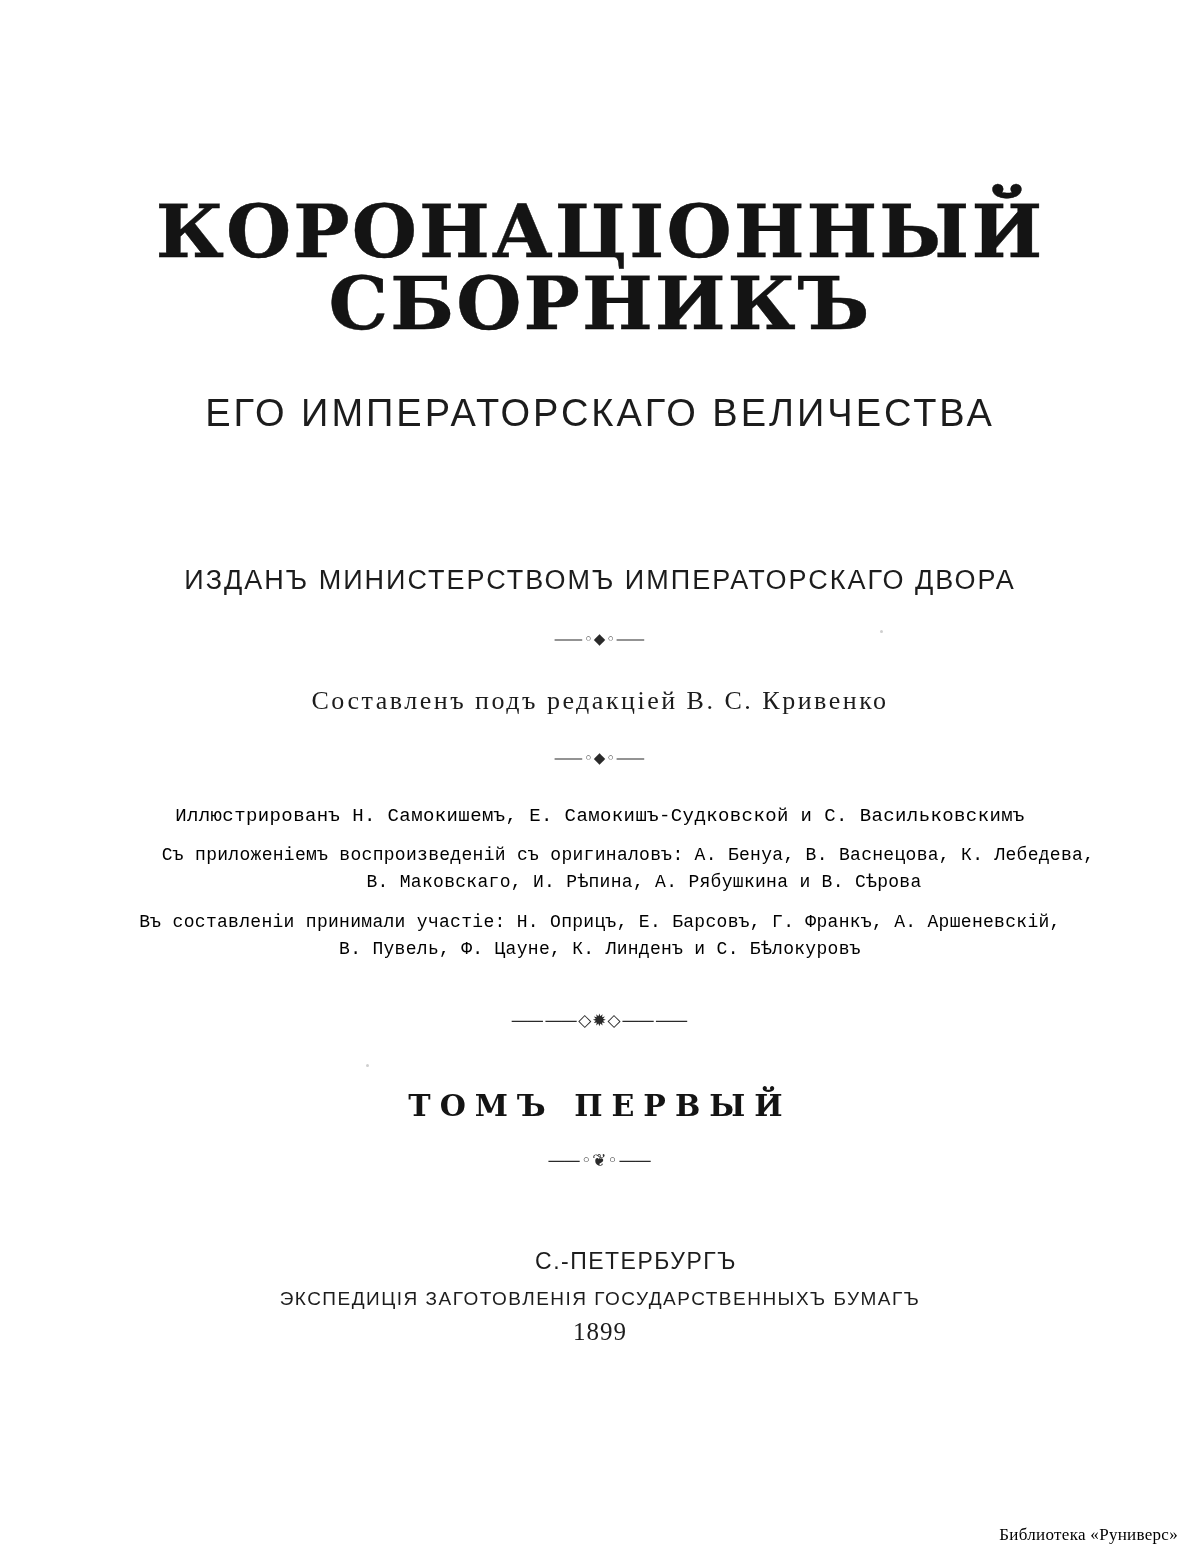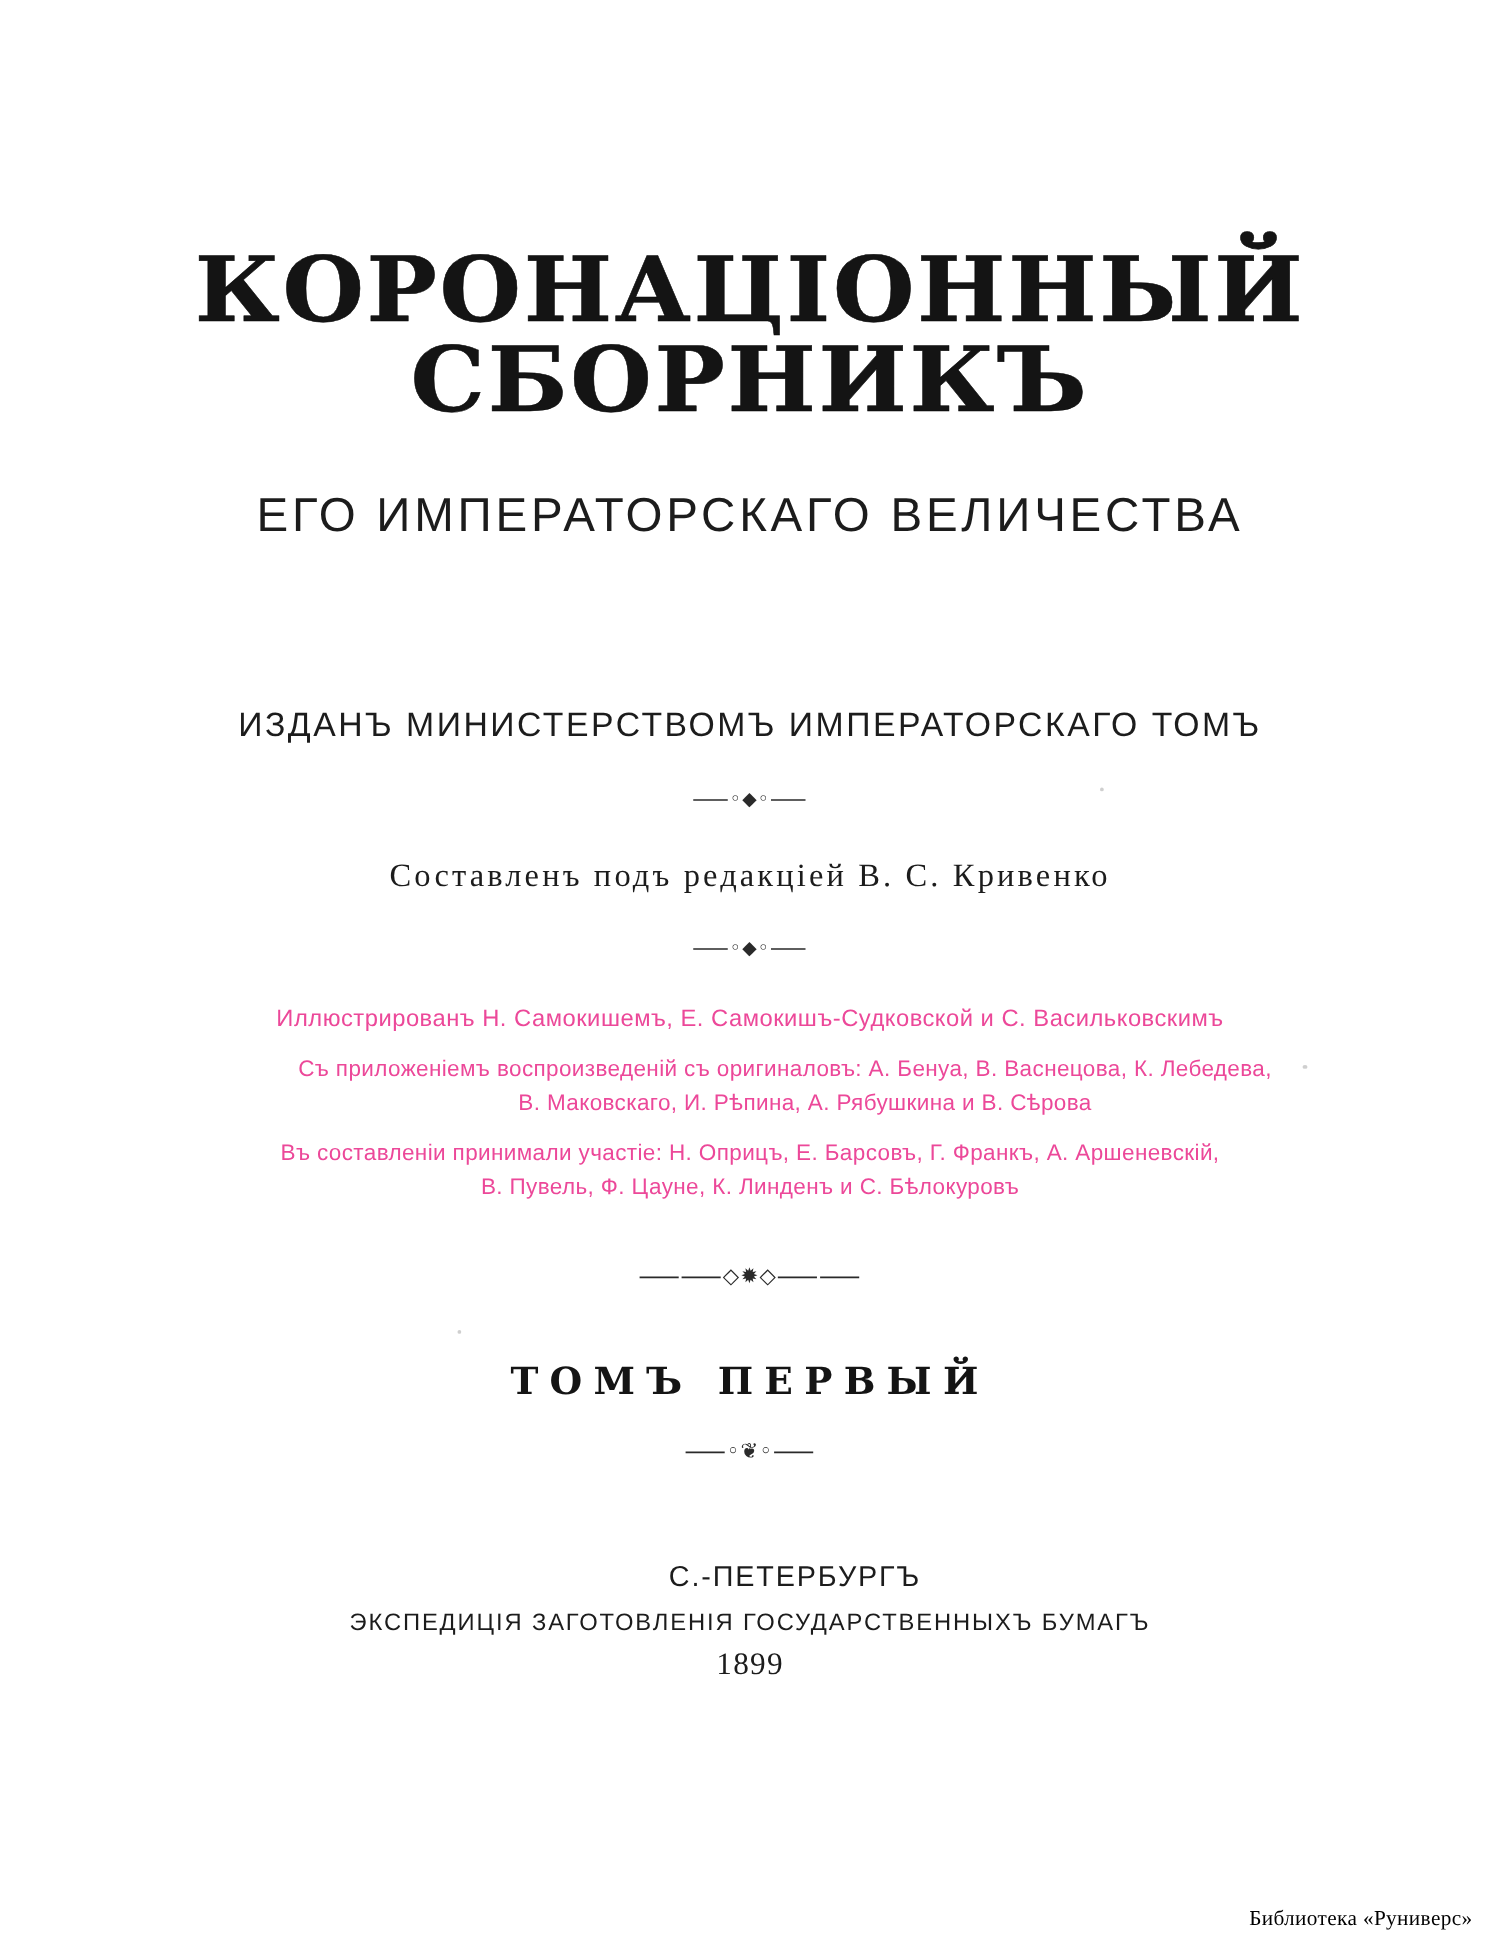--- a/index.html
+++ b/index.html
@@ -92,22 +92,22 @@
   .orn-2 { top: 747px; font-size: 15px; letter-spacing: 1px; }
   .orn-3 { top: 1008px; font-size: 17px; letter-spacing: 1px; }
   .orn-4 { top: 1148px; font-size: 17px; letter-spacing: 1px; }
 
   
   .credits {
     position: absolute;
     left: 0;
     width: 1200px;
     text-align: center;
-    font-family: Liberation Sans, sans-serif;
-    color: #ec4899;
+    font-family: Liberation Mono, monospace;
+    color: #000000;
   }
   .c-illustrators { top: 805px; font-size: 19px; letter-spacing: 0.4px; }
   .c-repro-1 { top: 845px; font-size: 18px; letter-spacing: 0.3px; margin-left: 28px; }
   .c-repro-2 { top: 872px; font-size: 18px; letter-spacing: 0.3px; margin-left: 44px; }
   .c-contrib-1 { top: 912px; font-size: 18px; letter-spacing: 0.3px; }
   .c-contrib-2 { top: 939px; font-size: 18px; letter-spacing: 0.3px; }
 
   
   .volume {
     position: absolute;
@@ -162,21 +162,21 @@
 <body>
 
 <div class="page">
 
   <div class="main-title">КОРОНАЦІОННЫЙ СБОРНИКЪ</div>
 
 
   <div class="line l-majesty">ЕГО ИМПЕРАТОРСКАГО ВЕЛИЧЕСТВА</div>
 
 
-  <div class="line l-publisher">ИЗДАНЪ МИНИСТЕРСТВОМЪ ИМПЕРАТОРСКАГО ТОМЪ</div>
+  <div class="line l-publisher">ИЗДАНЪ МИНИСТЕРСТВОМЪ ИМПЕРАТОРСКАГО ДВОРА</div>
 
   <div class="orn orn-1">⸺◦◆◦⸺</div>
 
   <div class="line l-editor">Составленъ подъ редакціей В. С. Кривенко</div>
 
   <div class="orn orn-2">⸺◦◆◦⸺</div>
 
   <div class="credits c-illustrators">Иллюстрированъ Н. Самокишемъ, Е. Самокишъ-Судковской и С. Васильковскимъ</div>
 
   <div class="credits c-repro-1">Съ приложеніемъ воспроизведеній съ оригиналовъ: А. Бенуа, В. Васнецова, К. Лебедева,</div>

